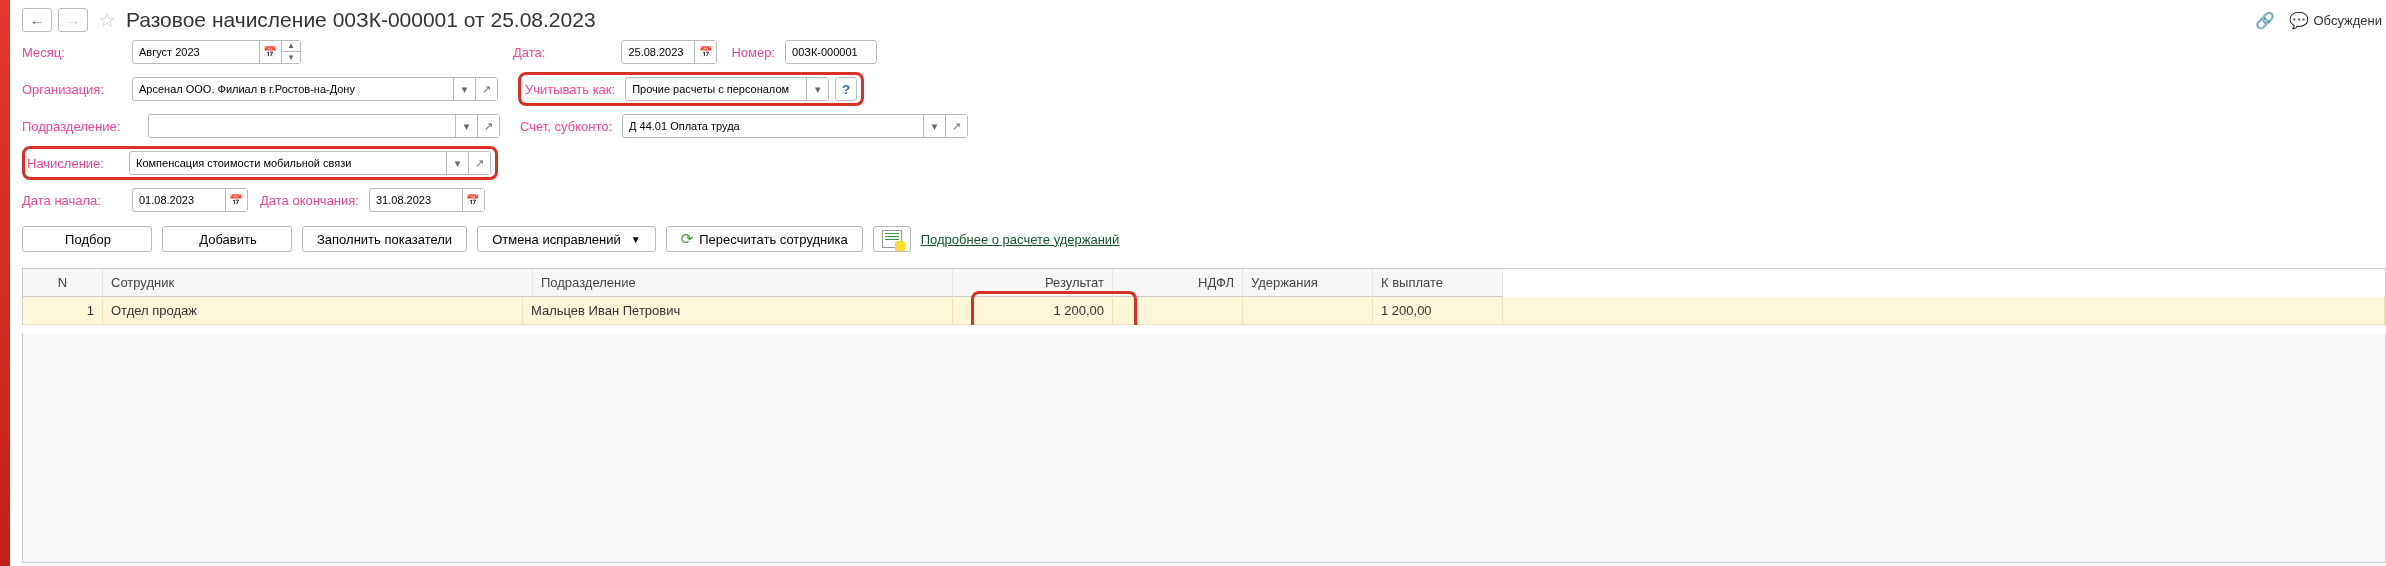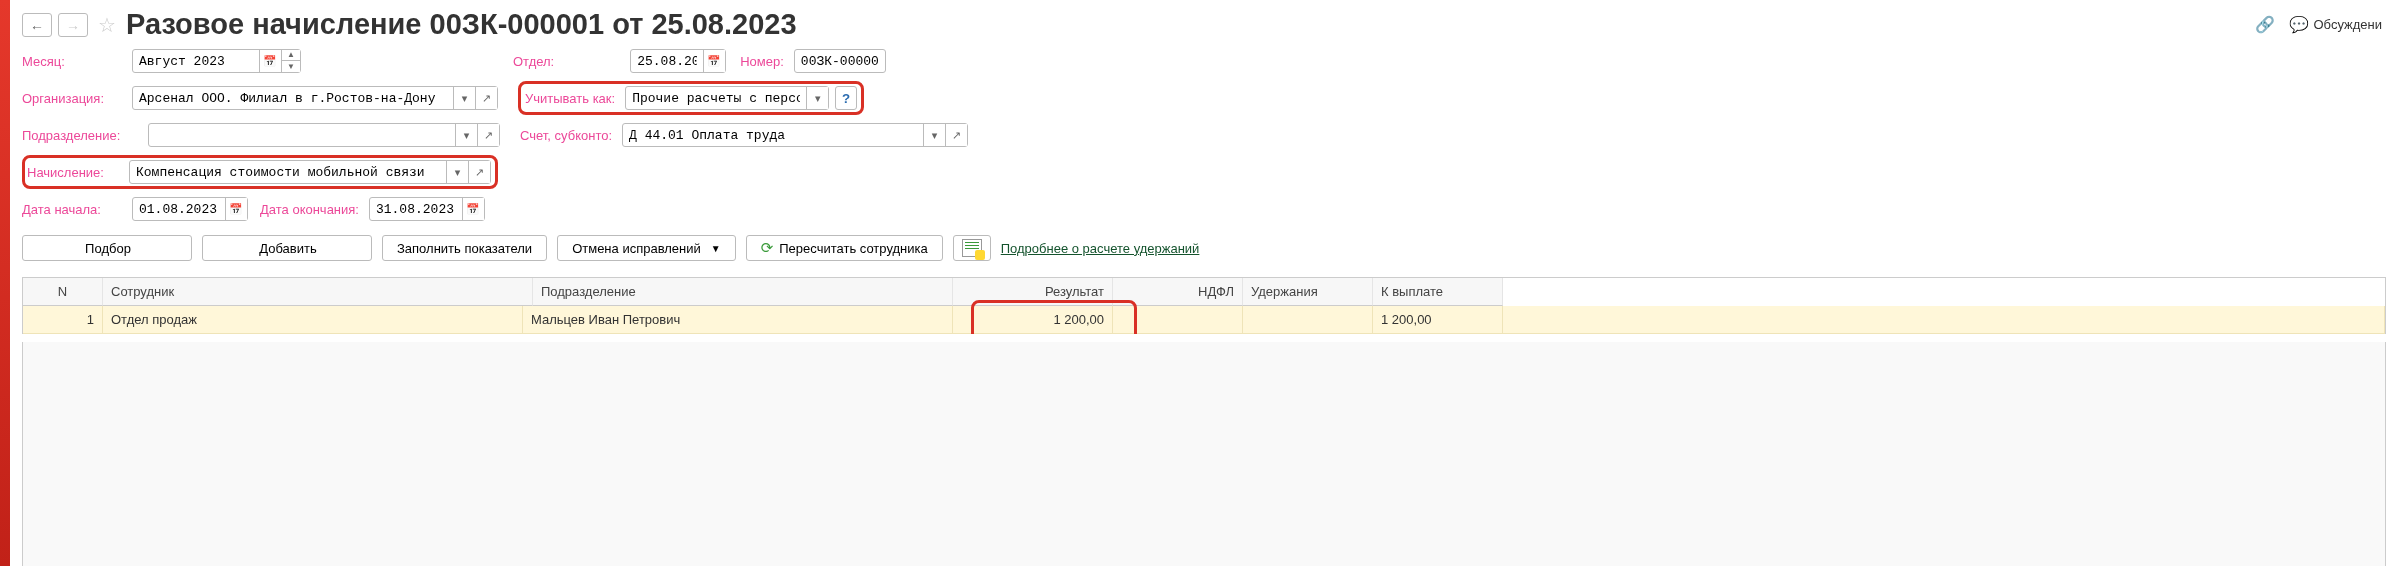--- a/index.html
+++ b/index.html
@@ -33,22 +33,22 @@
     background: #fff;
     display: inline-flex;
     align-items: center; justify-content: center;
     cursor: pointer;
     font-size: 14px;
     color: #666;
   }
   .nav-btn.disabled { color: #ccc; }
   .star-icon { color: #ccc; font-size: 20px; margin: 0 4px; }
   .page-title {
-    font-size: 29px;
-    font-weight: 700;
+    font-size: 21px;
+    font-weight: 400;
   }
   .title-right {
     margin-left: auto;
     display: flex;
     align-items: center;
     gap: 14px;
     padding-right: 4px;
   }
   .title-right .ico { color: #888; font-size: 16px; cursor: pointer; }
   .discuss { display: flex; align-items: center; gap: 4px; cursor: pointer; color: #333; }
@@ -111,24 +111,23 @@
     display: inline-flex;
     align-items: stretch;
     border: 1px solid #bbb;
     border-radius: 3px;
     background: #fff;
     height: 24px;
   }
   .field-wrap input {
     border: none; outline: none;
     padding: 0 6px;
-    font-size: 13px;
+    font-size: 11px;
     background: transparent;
     height: 100%;
-    font-family: Liberation Mono, monospace;
   }
   .field-btn {
     border: none;
     border-left: 1px solid #bbb;
     background: #fff;
     width: 22px;
     cursor: pointer;
     display: inline-flex;
     align-items: center; justify-content: center;
     font-size: 11px;
@@ -166,21 +165,21 @@
     cursor: pointer;
     font-weight: bold;
   }
 
   .action-row {
     display: flex;
     gap: 10px;
     align-items: center;
     padding: 6px 0 8px 0;
   }
-  .wide-btn { width: 170px; justify-content: center; padding-left: 16px; }
+  .wide-btn { width: 130px; justify-content: center; padding-left: 16px; }
   .link { color: #14532d; text-decoration: underline; cursor: pointer; }
   .chevdown { font-size: 10px; margin-left: 4px; }
   .icon-tablecalc {
     display: inline-block;
     width: 20px; height: 18px;
     border: 1px solid #999;
     position: relative;
     background: #fff;
   }
   .icon-tablecalc::before {
@@ -266,21 +265,21 @@
       <div class="label">Месяц:</div>
       <div class="field-wrap">
         <input style="width: 126px;" value="Август 2023">
         <button class="field-btn">📅</button>
         <div class="spinner">
           <button>▲</button>
           <button>▼</button>
         </div>
       </div>
       <div style="width:200px"></div>
-      <div class="label sm">Отдел:</div>
+      <div class="label sm">Дата:</div>
       <div style="width:60px"></div>
       <div class="field-wrap">
         <input style="width: 72px;" value="25.08.2023">
         <button class="field-btn">📅</button>
       </div>
       <div class="label sm" style="margin-left:8px">Номер:</div>
       <div class="field-wrap">
         <input style="width: 90px;" value="00ЗК-000001">
       </div>
     </div>

